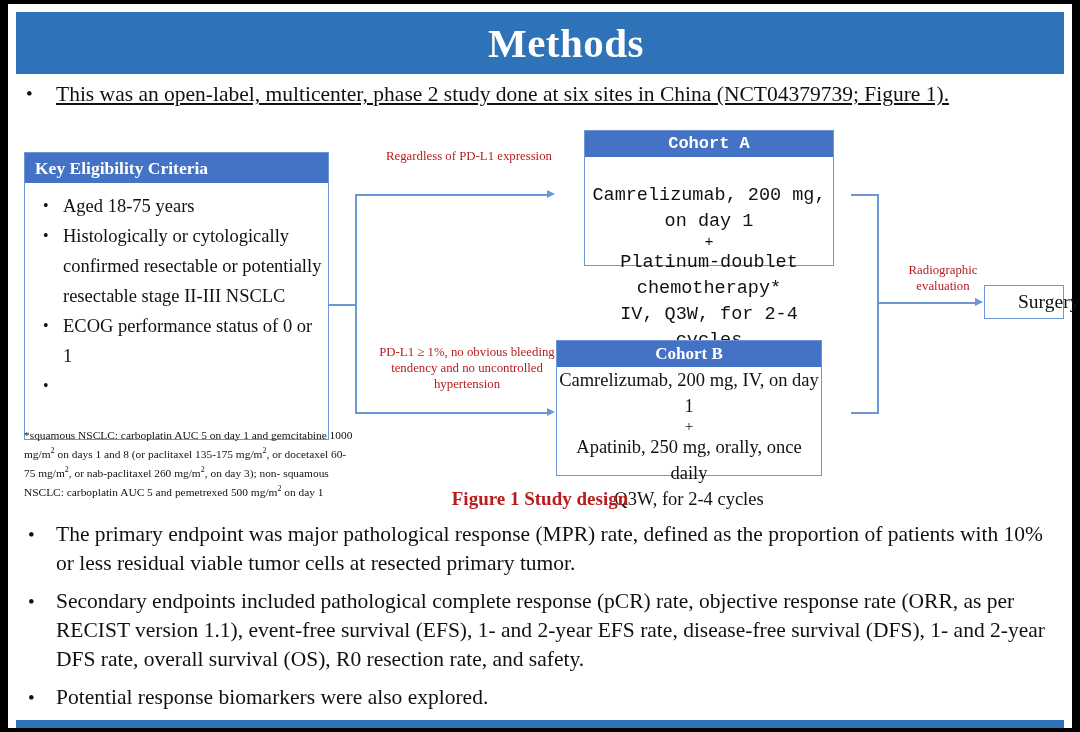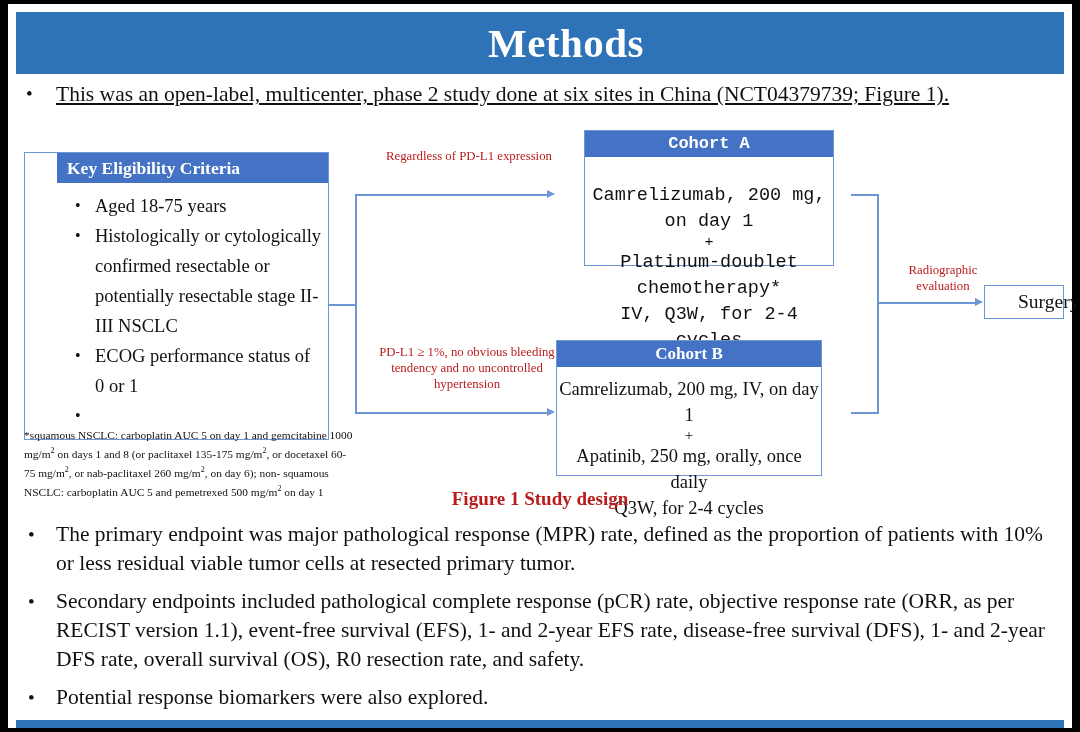--- a/index.html
+++ b/index.html
@@ -26,40 +26,40 @@
   
   .fig{position:absolute;left:8px;top:118px;width:1048px;height:392px;}
 
   .box{position:absolute;box-sizing:border-box;border:1.3px solid #6d96d6;
        background:#fff;}
   .box-hd{background:#4472c4;color:#fff;font-weight:bold;text-align:center;
        font-size:17px;line-height:26px;height:26px;}
   .box-bd{text-align:center;color:#111;}
 
   
-  #elig{left:8px;top:30px;width:305px;height:288px;padding-left:32px;}
+  #elig{left:8px;top:30px;width:305px;height:288px;}
   #elig .box-hd{text-align:left;padding-left:10px;font-size:17.5px;
        line-height:30px;height:30px;}
   #elig .box-bd{text-align:left;padding:8px 6px 0 8px;}
   .elig-li{position:relative;font-size:18.5px;line-height:30px;color:#111;
        padding-left:30px;}
   .elig-li .bul{position:absolute;left:10px;top:0;font-size:16px;}
 
   
   .note{position:absolute;left:8px;top:306px;width:330px;font-size:11.4px;
         line-height:15.2px;color:#111;}
   .note sup{font-size:8px;vertical-align:super;}
 
   
   #cohA{left:568px;top:8px;width:250px;height:136px;font-family:Liberation Mono, monospace;}
   #cohB{left:540px;top:218px;width:266px;height:136px;}
   .coh-line{font-size:18.5px;line-height:26px;color:#111;}
   .coh-plus{font-size:15px;line-height:15px;color:#111;}
   #cohA .box-bd{padding-top:26px;}
-  #cohB .box-bd{padding-top:9px;}
+  #cohB .box-bd{}
 
   
   #surg{left:968px;top:163px;width:80px;height:34px;padding-left:33px;}
   #surg .s-txt{font-size:19.5px;line-height:32px;text-align:center;color:#111;}
 
   
   .clabel{position:absolute;text-align:center;font-size:12.8px;
           line-height:16px;color:#b91c1c;}
   #lblA{left:368px;top:26px;width:170px;}
   #lblB{left:358px;top:222px;width:186px;}
@@ -116,21 +116,21 @@
           <span>ECOG performance status of 0 or 1</span>
         </div>
         <div class="elig-li">
           <span class="bul">•</span>
         </div>
       </div>
     </div>
 
     <div class="note">
       <span>*squamous NSCLC: carboplatin AUC 5 on day 1 and gemcitabine 1000 mg/m</span><sup>2</sup><span> on days 1 and 8 (or</span>
-      <span>paclitaxel 135-175  mg/m</span><sup>2</sup><span>, or docetaxel 60-75 mg/m</span><sup>2</sup><span>, or nab-paclitaxel 260 mg/m</span><sup>2</sup><span>, on day 6); non-</span>
+      <span>paclitaxel 135-175  mg/m</span><sup>2</sup><span>, or docetaxel 60-75 mg/m</span><sup>2</sup><span>, or nab-paclitaxel 260 mg/m</span><sup>2</sup><span>, on day 3); non-</span>
       <span>squamous NSCLC: carboplatin AUC 5 and pemetrexed 500 mg/m</span><sup>2</sup><span> on day 1</span>
     </div>
 
     <div class="ln" style="left:313px;top:182px;width:28px;height:1.8px;"></div>
     <div class="ln" style="left:339px;top:72px;width:1.8px;height:220px;"></div>
     <div class="ln" style="left:339px;top:72px;width:194px;height:1.8px;"></div>
     <div class="arrow" style="left:531px;top:68px;"></div>
     <div class="ln" style="left:339px;top:290px;width:194px;height:1.8px;"></div>
     <div class="arrow" style="left:531px;top:286px;"></div>
 

